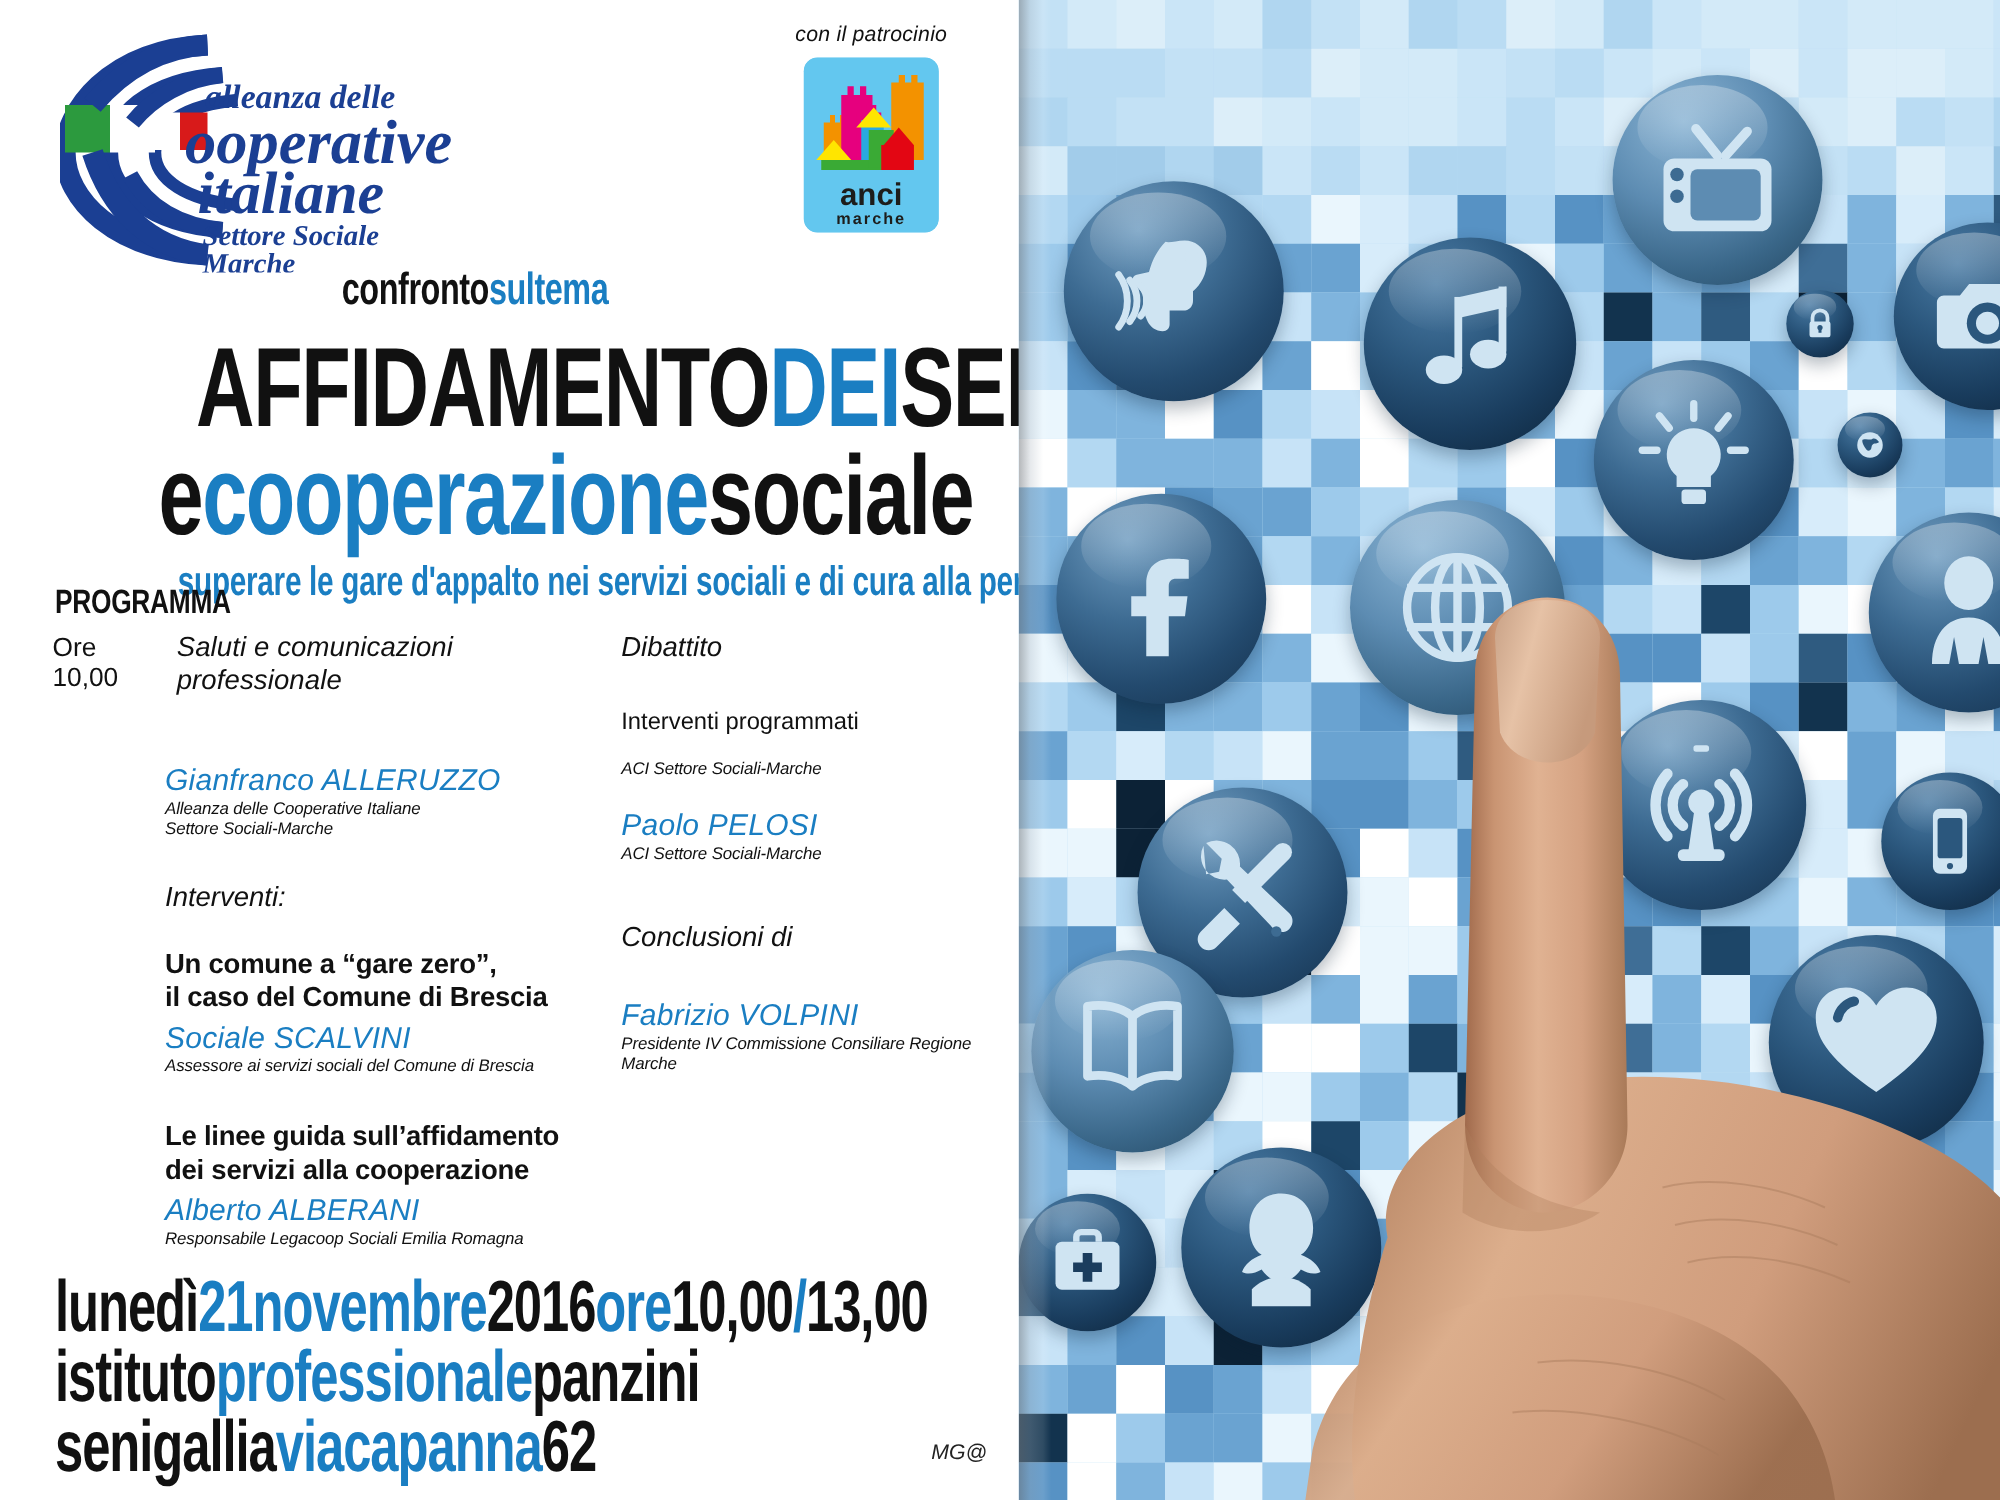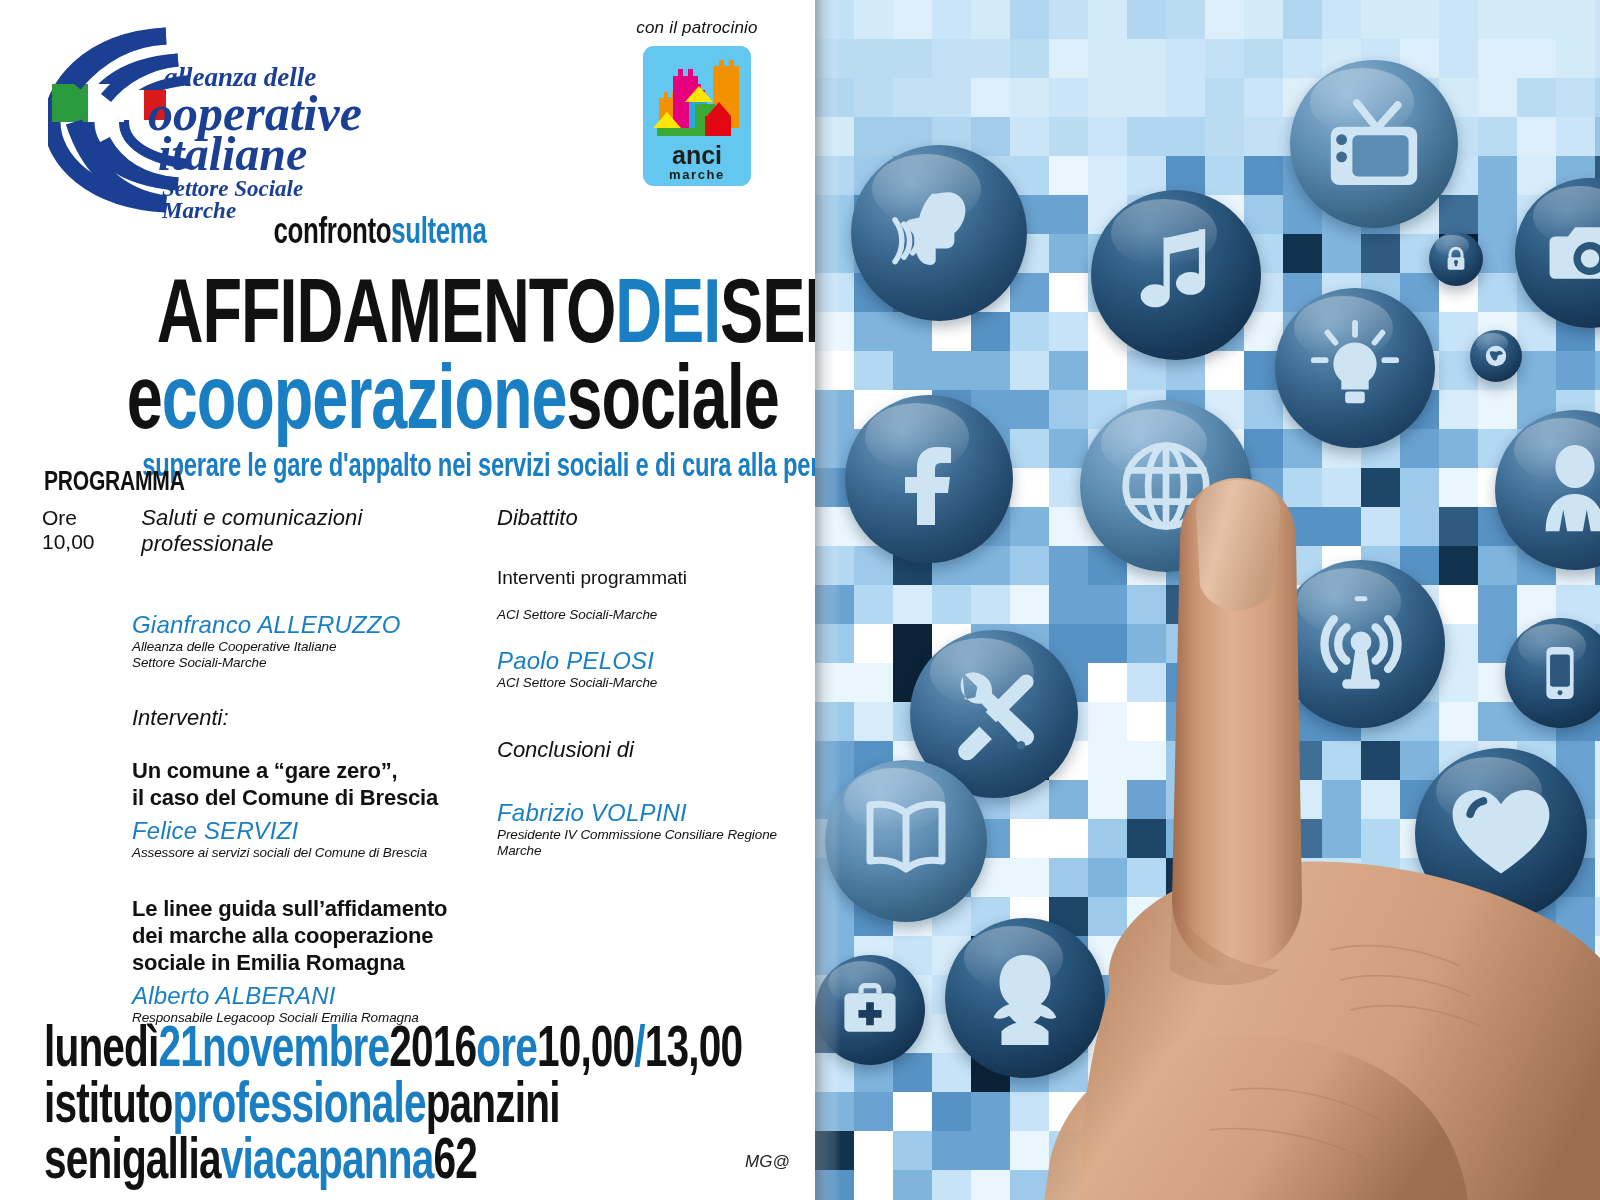--- a/index.html
+++ b/index.html
@@ -418,30 +418,29 @@
 
       <div class="indent">
         <div class="sect-head">Interventi:</div>
       </div>
 
       <div class="gap-md"></div>
 
       <div class="indent">
         <div class="talk-title">Un comune a “gare zero”,</div>
         <div class="talk-title">il caso del Comune di Brescia</div>
-        <div class="person" style="margin-top:6px">Felice SERVIZI</div>
+        <div class="person" style="margin-top:6px">Sociale SCALVINI</div>
         <div class="role">Assessore ai servizi sociali del Comune di Brescia</div>
       </div>
 
       <div class="gap-lg"></div>
 
       <div class="indent">
         <div class="talk-title">Le linee guida sull’affidamento</div>
-        <div class="talk-title">dei marche alla cooperazione</div>
-        <div class="talk-title">sociale in Emilia Romagna</div>
+        <div class="talk-title">dei servizi alla cooperazione</div>
         <div class="person" style="margin-top:6px">Alberto ALBERANI</div>
         <div class="role">Responsabile Legacoop Sociali Emilia Romagna</div>
       </div>
 
     </div>
 
     <div id="col-right">
 
       <div class="sect-head">Dibattito</div>
 

